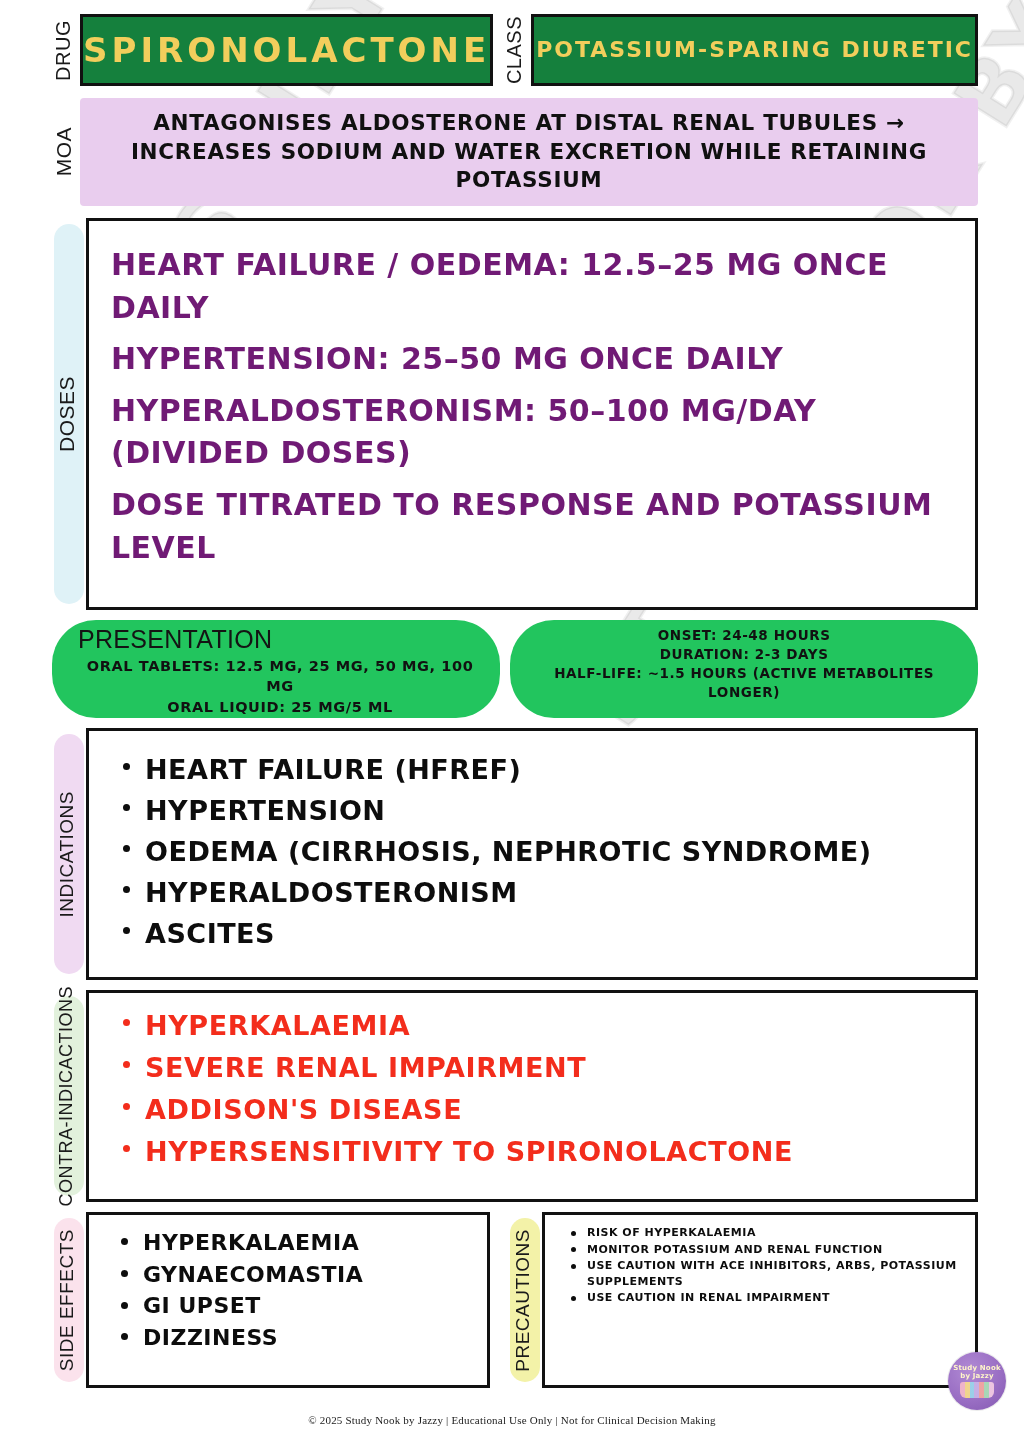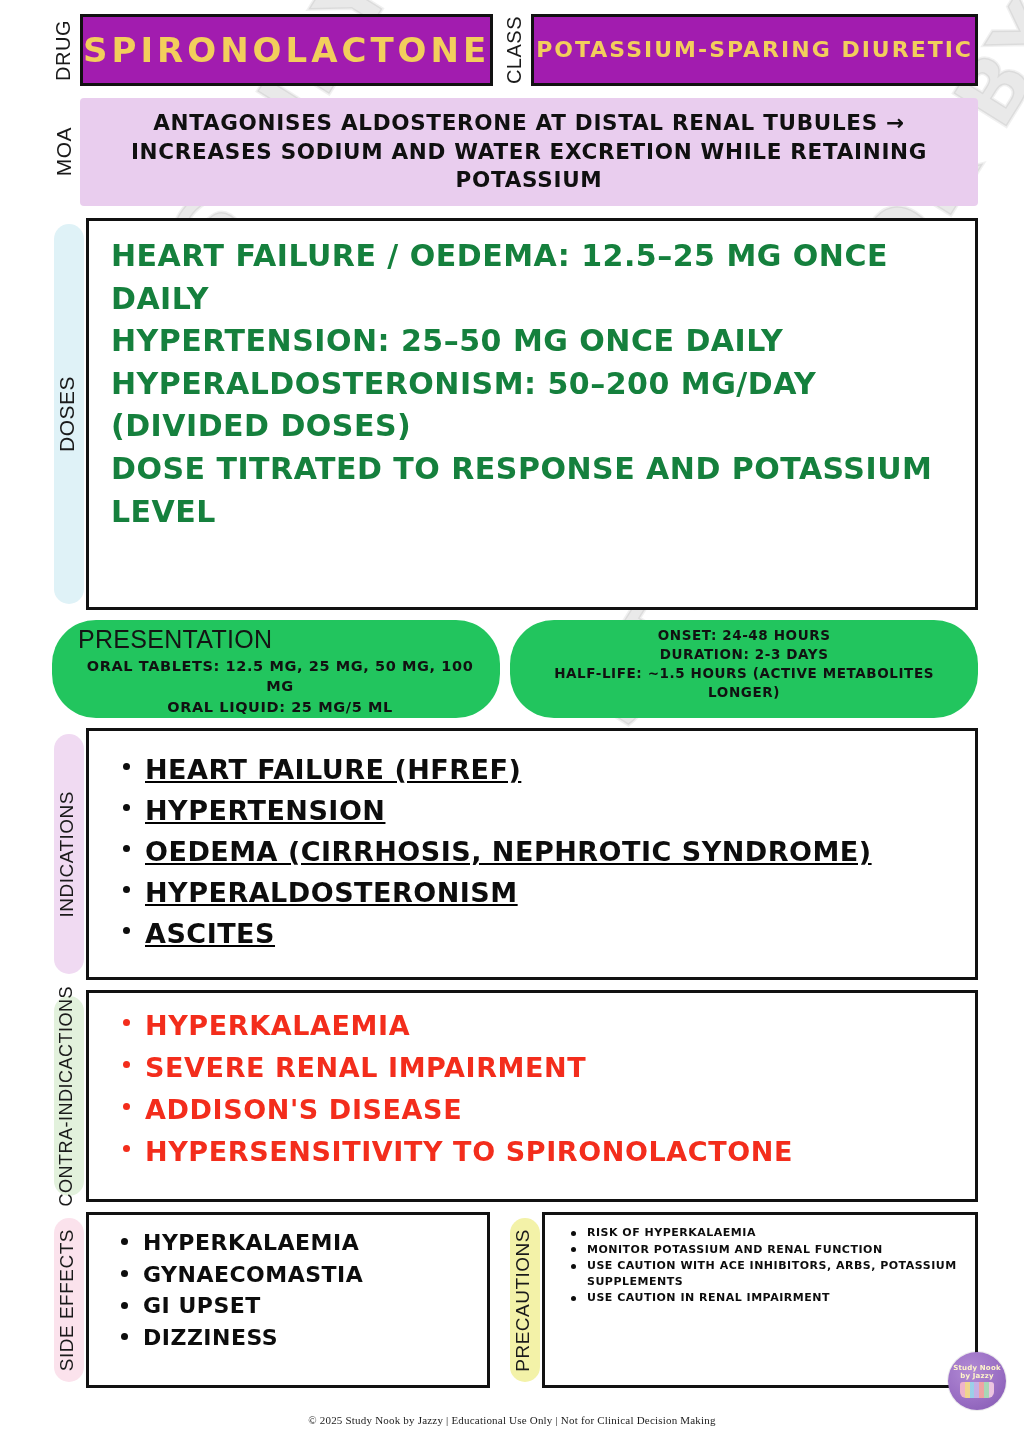--- a/index.html
+++ b/index.html
@@ -111,21 +111,21 @@
     margin-bottom: 12px;
   }
   .header-block { display: flex; align-items: stretch; }
   #drug-block { width: 448px; }
   #class-block { width: 488px; margin-left: 4px; }
   .header-block .side-tab { width: 34px; flex: 0 0 34px; }
   .header-block .side-tab .vlabel { font-size: 20px; }
   .header-box {
     flex: 1 1 auto;
     border: 3px solid #111;
-    background: #a21caf;
+    background: #15803d;
     display: flex;
     align-items: center;
     justify-content: center;
     box-sizing: border-box;
   }
   .drug-name {
     font-family: "DejaVu Sans", sans-serif;
     font-weight: 700;
     font-size: 34px;
     letter-spacing: 4px;
@@ -163,22 +163,23 @@
     color: #101010;
     letter-spacing: 0.7px;
   }
 
   
   #doses-row { height: 392px; margin-bottom: 10px; }
   #doses-box { padding: 14px 18px 10px 22px; }
   .dose-line {
     font-size: 30px;
     line-height: 1.42;
-    color: #15803d;
+    color: #701a75;
     letter-spacing: 0.5px;
+    margin-top: 9px;
   }
 
   
   #pill-row {
     display: flex;
     gap: 10px;
     height: 98px;
     margin: 0 0 10px 0;
     padding-left: 6px;
   }
@@ -228,21 +229,21 @@
     position: absolute;
     left: 8px;
     top: 0.52em;
     width: 7px;
     height: 7px;
     border-radius: 50%;
     background: currentColor;
   }
 
   #indications-row { height: 252px; margin-bottom: 10px; }
-  #indications-box { padding: 18px 12px 12px 26px; text-decoration: underline; }
+  #indications-box { padding: 18px 12px 12px 26px; }
   #indications-box li {
     font-size: 27px;
     line-height: 1.52;
     color: #0d0d0d;
     letter-spacing: 0.5px;
   }
 
   #contra-row { height: 212px; margin-bottom: 10px; }
   #contra-box { padding: 12px 12px 10px 26px; }
   #contra-box li {
@@ -374,21 +375,21 @@
   </div>
 
   <div id="doses-row" class="row">
     <div class="side-tab">
       <div class="pill" style="background:#DFF2F7"></div>
       <span class="vlabel">DOSES</span>
     </div>
     <div id="doses-box" class="box">
       <div class="dose-line hand">HEART FAILURE / OEDEMA: 12.5–25 MG ONCE DAILY</div>
       <div class="dose-line hand">HYPERTENSION: 25–50 MG ONCE DAILY</div>
-      <div class="dose-line hand">HYPERALDOSTERONISM: 50–200 MG/DAY (DIVIDED DOSES)</div>
+      <div class="dose-line hand">HYPERALDOSTERONISM: 50–100 MG/DAY (DIVIDED DOSES)</div>
       <div class="dose-line hand">DOSE TITRATED TO RESPONSE AND POTASSIUM LEVEL</div>
     </div>
   </div>
 
   <div id="pill-row">
 
     <div id="presentation-pill" class="info-pill">
       <div class="pill-title">PRESENTATION</div>
       <div class="pill-body">
         <div class="pill-line hand">ORAL TABLETS: 12.5 MG, 25 MG, 50 MG, 100 MG</div>

